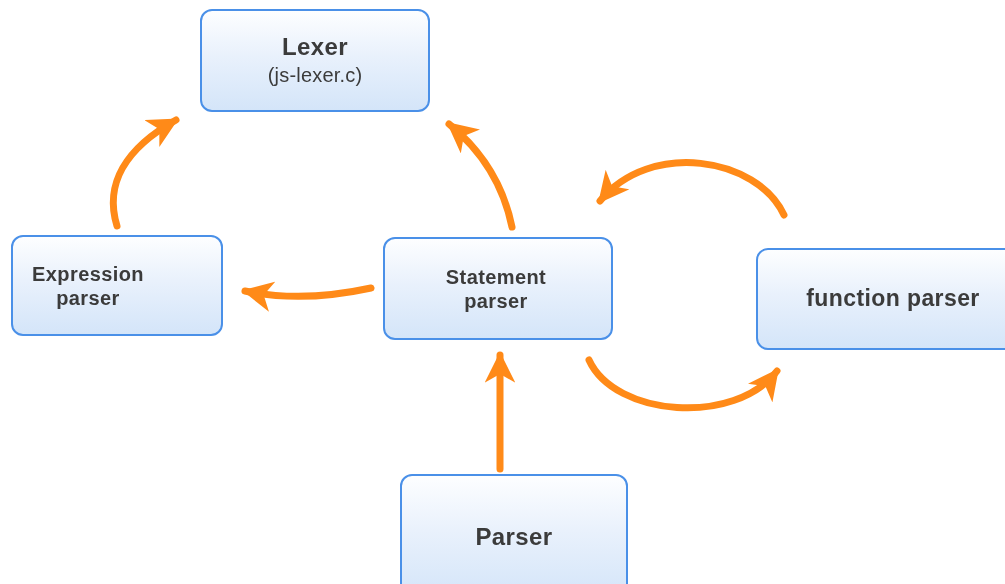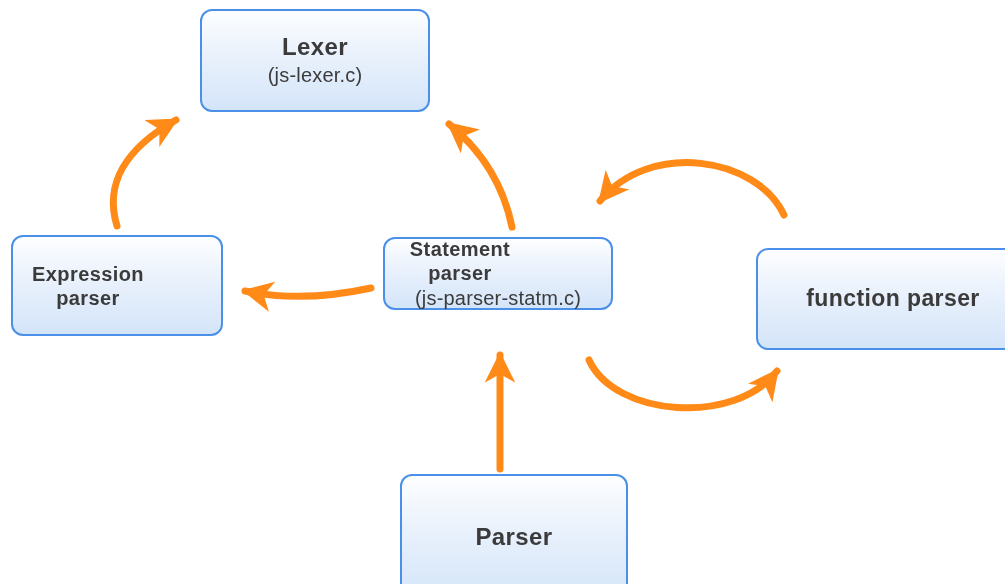--- a/index.html
+++ b/index.html
@@ -52,21 +52,21 @@
   .node .subtitle {
     font-size: 20px;
     line-height: 1.3;
     letter-spacing: 0.2px;
   }
   .node.big .title { font-size: 24px; }
   .node .title.narrow { max-width: 150px; }
 
   #node-lexer             { left: 200px; top:   9px; width: 230px; height: 103px; }
   #node-expression-parser { left:  11px; top: 235px; width: 212px; height: 101px; }
-  #node-statement-parser  { left: 383px; top: 237px; width: 230px; height: 73px; }
+  #node-statement-parser  { left: 383px; top: 237px; width: 230px; height: 103px; padding-left: 36px; }
   #node-function-parser   { left: 756px; top: 248px; width: 274px; height: 102px; }
   #node-parser            { left: 400px; top: 474px; width: 228px; height:  126px; }
 </style>
 </head>
 <body>
 
 <div class="canvas">
 
   <svg class="arrows" width="1005" height="584" viewBox="0 0 1005 584" xmlns="http://www.w3.org/2000/svg">
     <defs>
@@ -86,21 +86,20 @@
     <div class="title">Lexer</div>
     <div class="subtitle">(js-lexer.c)</div>
   </div>
 
   <div class="node" id="node-expression-parser">
     <div class="title narrow">Expression parser</div>
   </div>
 
   <div class="node" id="node-statement-parser">
     <div class="title narrow">Statement parser</div>
-    <div class="subtitle">(js-parser-statm.c)</div>
   </div>
 
   <div class="node" id="node-function-parser">
     <div class="title" style="font-size:23px">function parser</div>
   </div>
 
   <div class="node big" id="node-parser">
     <div class="title">Parser</div>
   </div>
 

